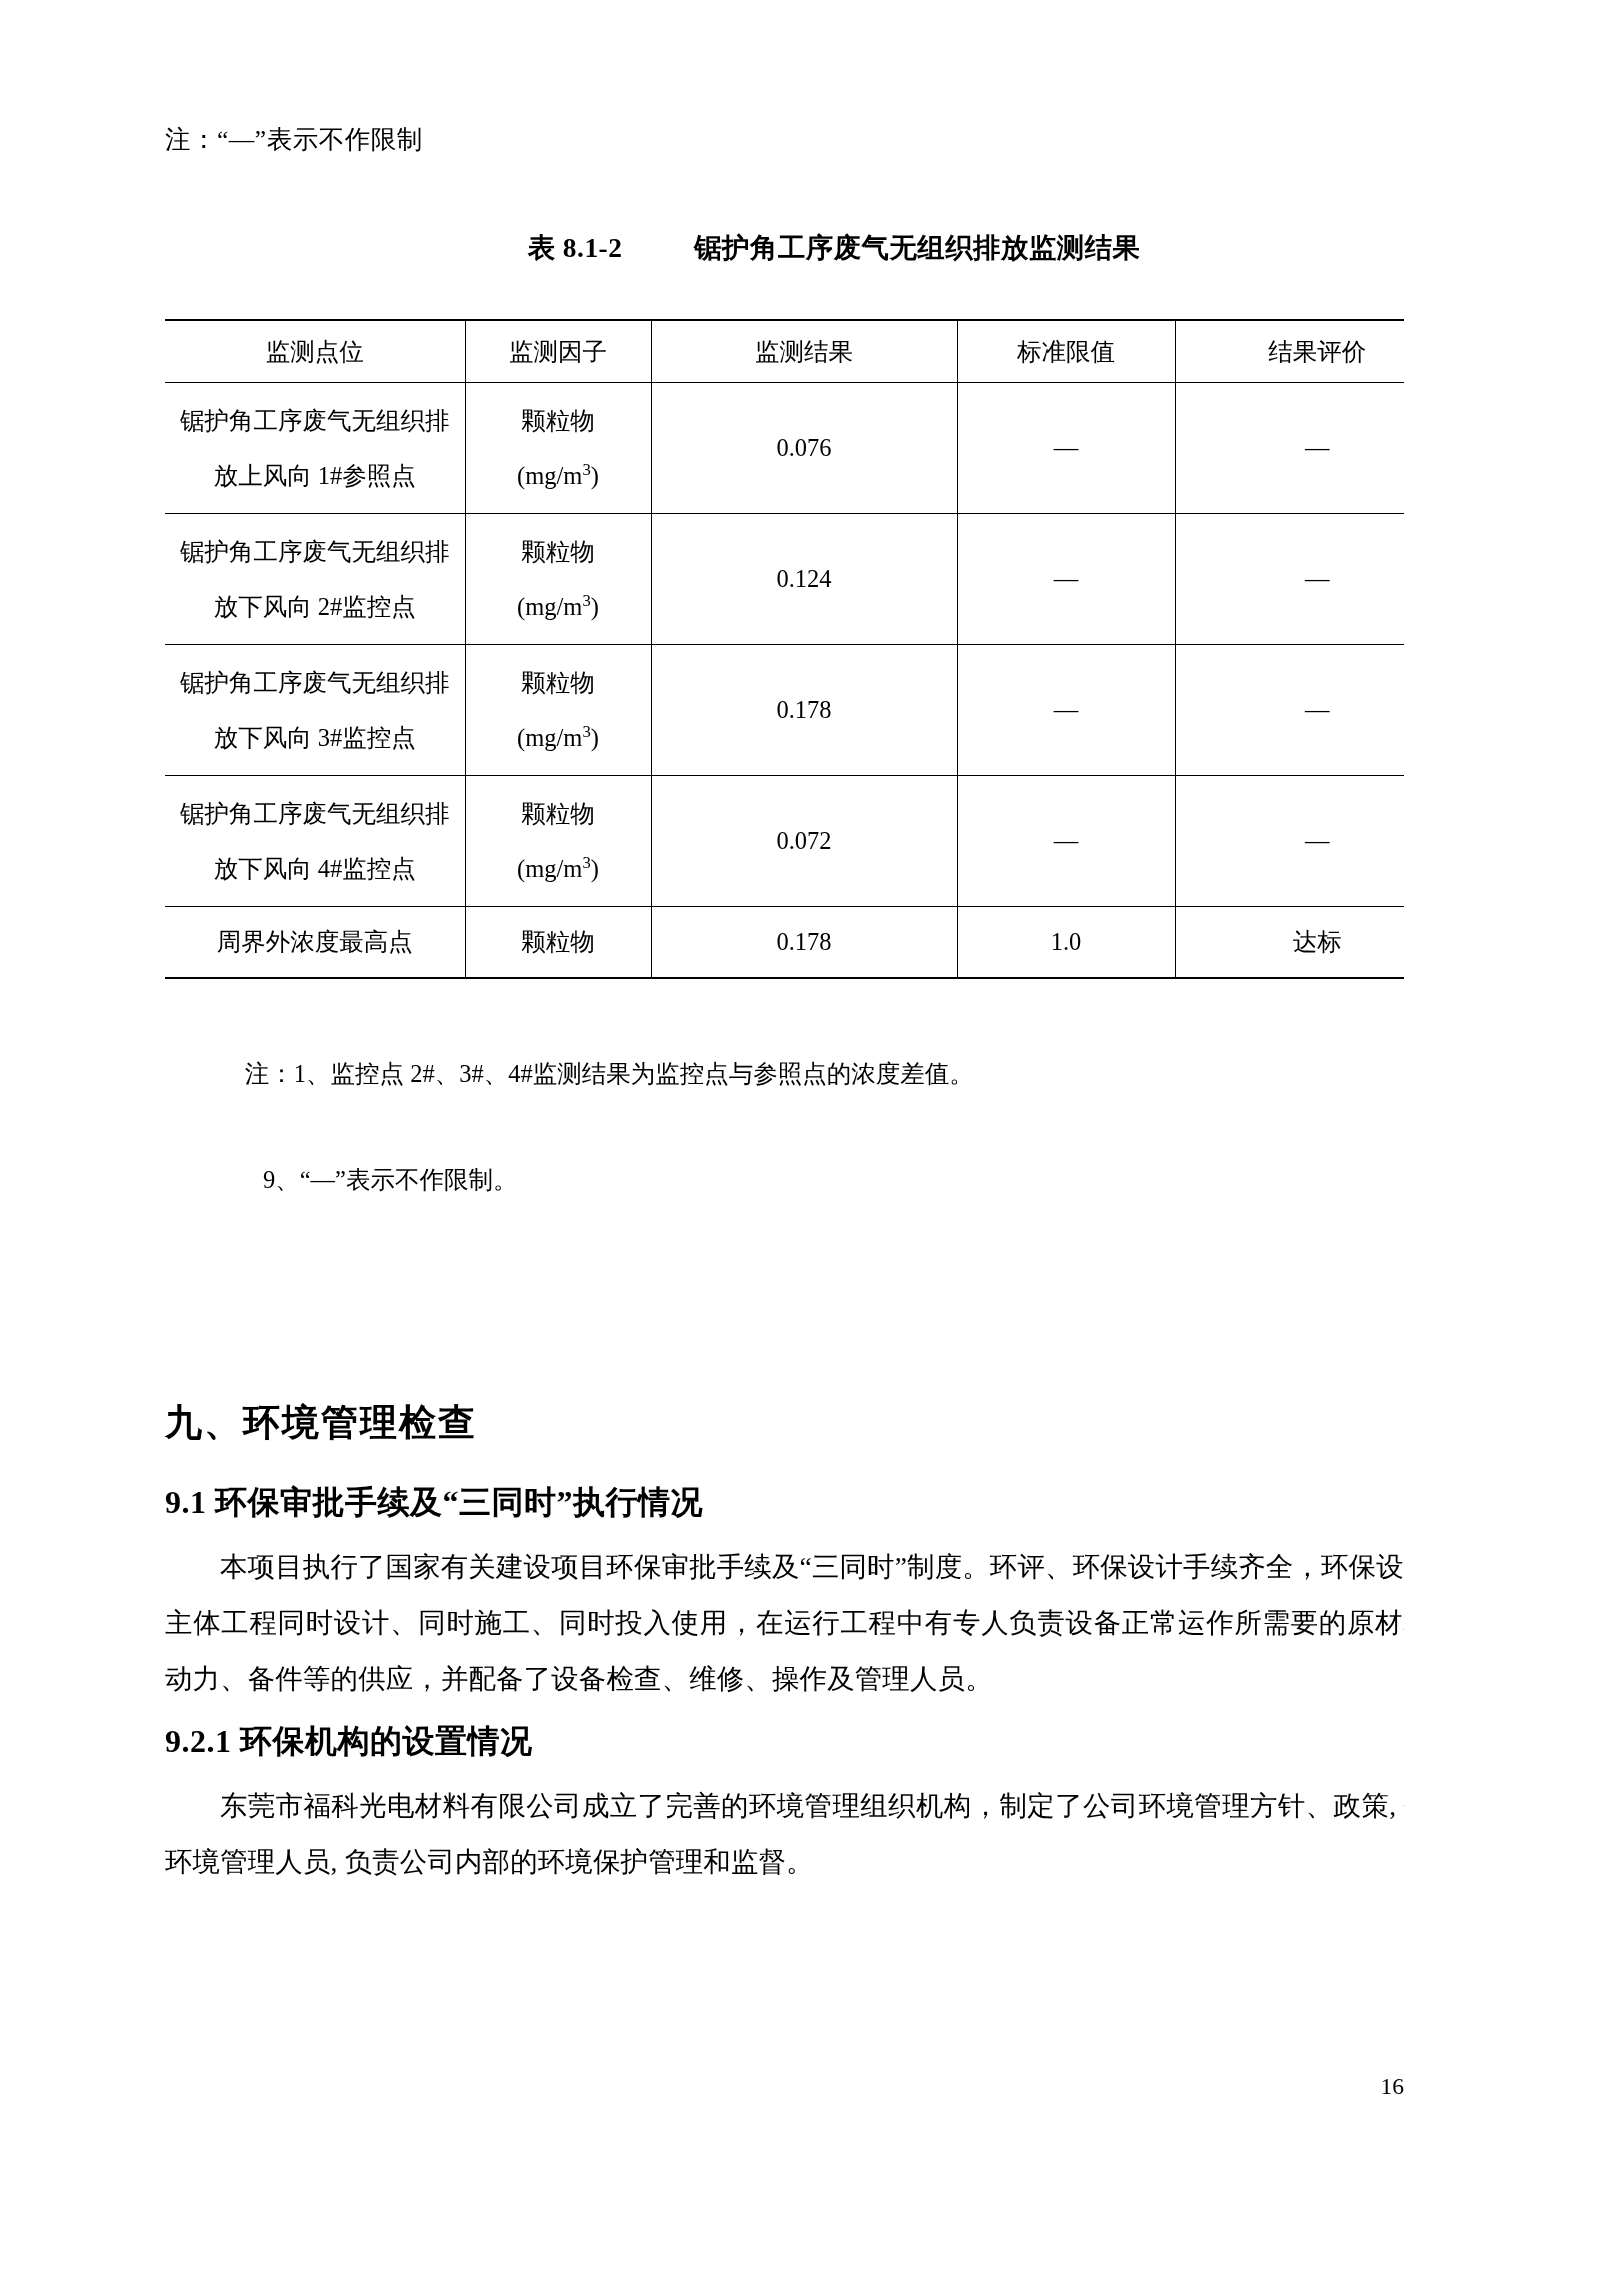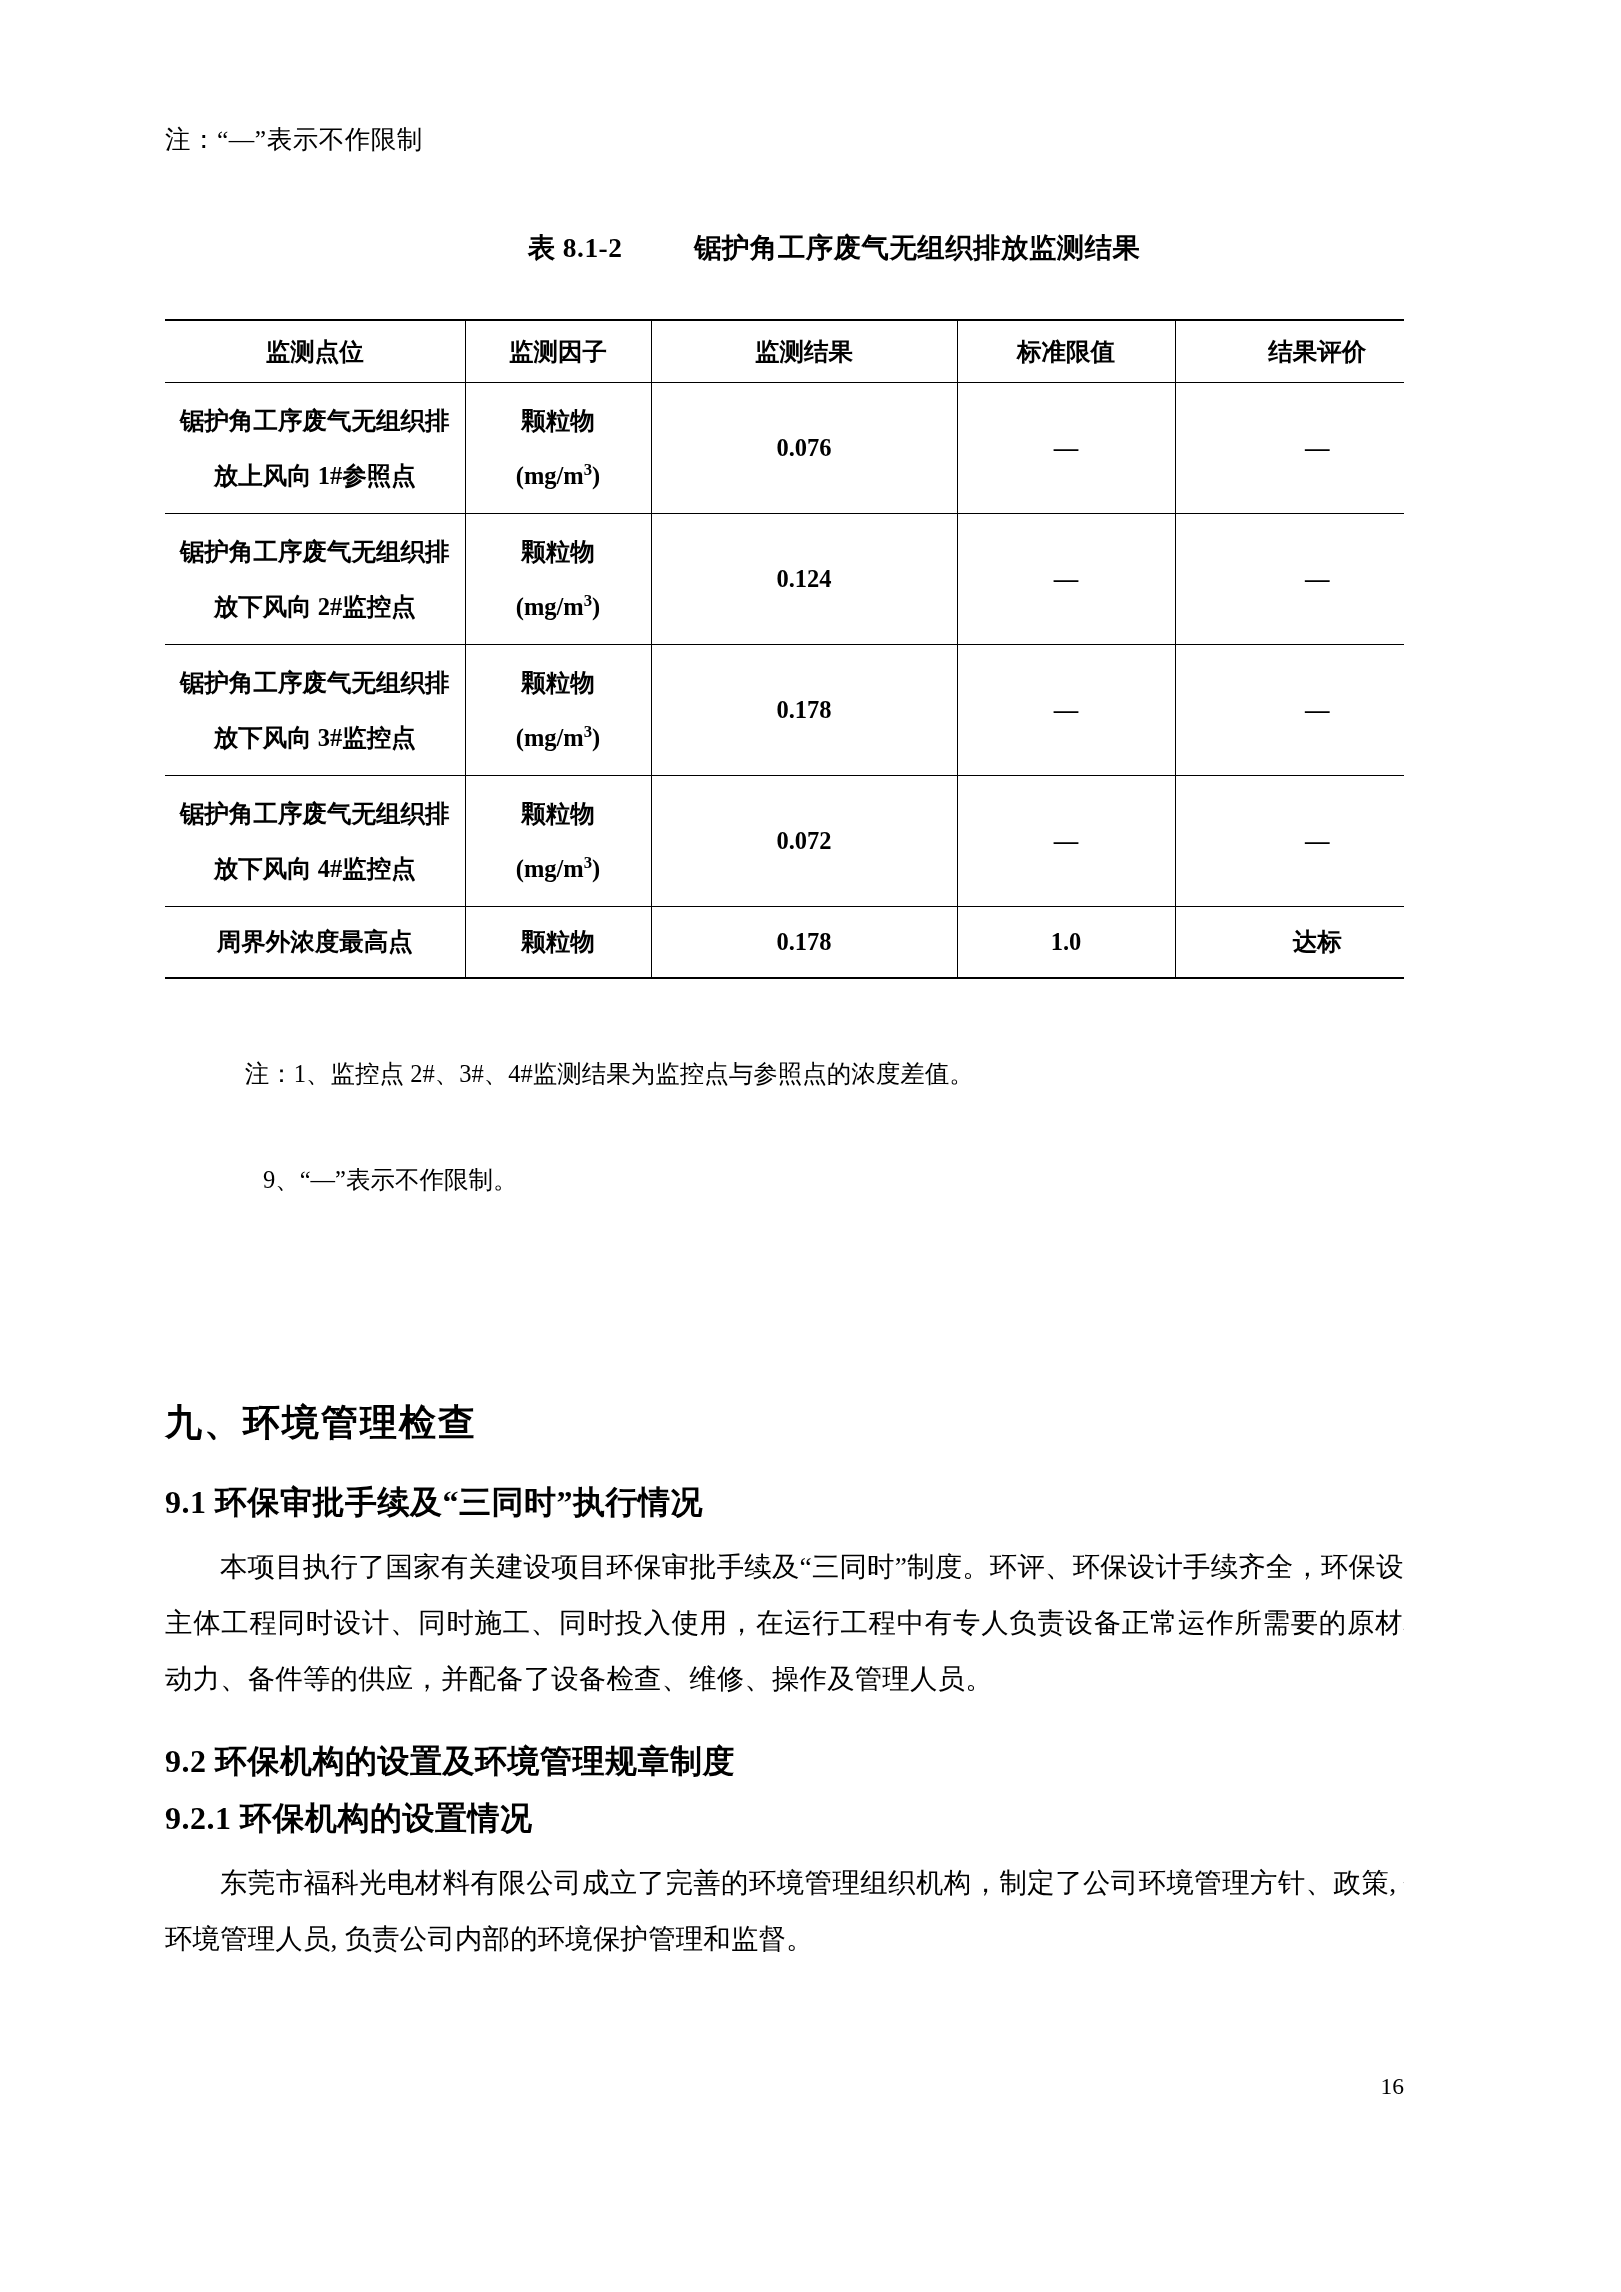--- a/index.html
+++ b/index.html
@@ -62,21 +62,21 @@
 
   table.data-table th,
   table.data-table td {
     border-left: 1.4px solid #000;
     border-right: 1.4px solid #000;
     border-top: none;
     border-bottom: none;
     text-align: center;
     vertical-align: middle;
     font-size: 24.5px;
-    font-weight: bold;
+    font-weight: normal;
     padding: 0;
     margin-top: 38px;
   }
   table.data-table tr > th:first-child,
   table.data-table tr > td:first-child { border-left: none; }
   table.data-table tr > th:last-child,
   table.data-table tr > td:last-child { border-right: none; }
 
   table.data-table thead tr { height: 63px; }
   table.data-table thead { border-top: 2.2px solid #000; border-bottom: 1.4px solid #000; }
@@ -238,21 +238,20 @@
     <div class="table-notes">
       <span>注：1、监控点 2#、3#、4#监测结果为监控点与参照点的浓度差值。</span>
       <span class="note-2">9、“—”表示不作限制。</span>
     </div>
 
     <h1 class="sec-h1">九、环境管理检查</h1>
 
     <h2 class="sec-h2">9.1 环保审批手续及“三同时”执行情况</h2>
     <p class="body-par">本项目执行了国家有关建设项目环保审批手续及“三同时”制度。环评、环保设计手续齐全，环保设施与主体工程同时设计、同时施工、同时投入使用，在运行工程中有专人负责设备正常运作所需要的原材料、动力、备件等的供应，并配备了设备检查、维修、操作及管理人员。</p>
 
-    <h2 class="sec-h2">9.2 环保机构的设置及环境管理规章制度</h2>
 
     <h3 class="sec-h3">9.2.1 环保机构的设置情况</h3>
     <p class="body-par">东莞市福科光电材料有限公司成立了完善的环境管理组织机构，制定了公司环境管理方针、政策, 任命环境管理人员, 负责公司内部的环境保护管理和监督。</p>
 
   </div>
 
   <div class="page-number">16</div>
 </div>
 
 

